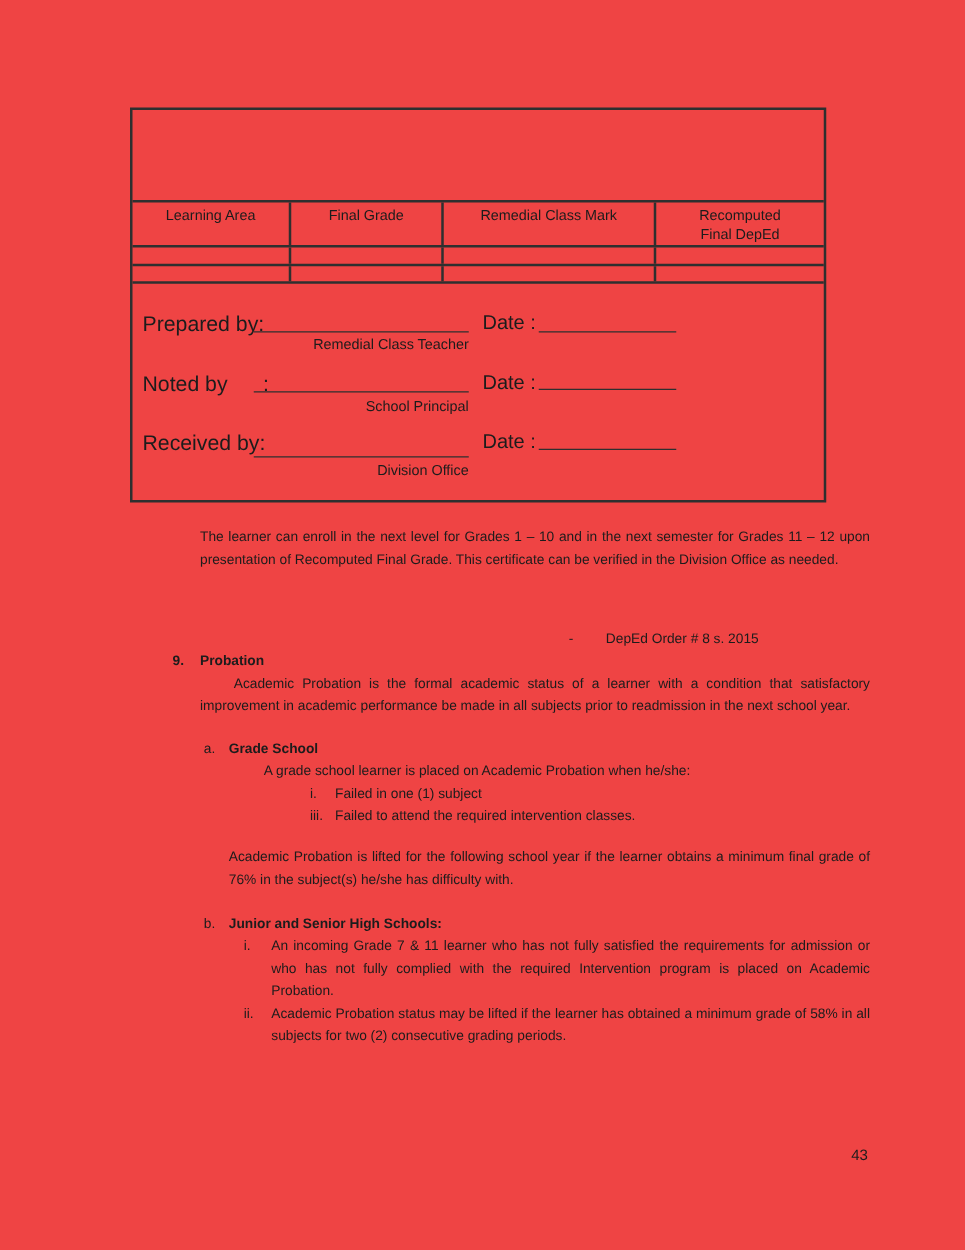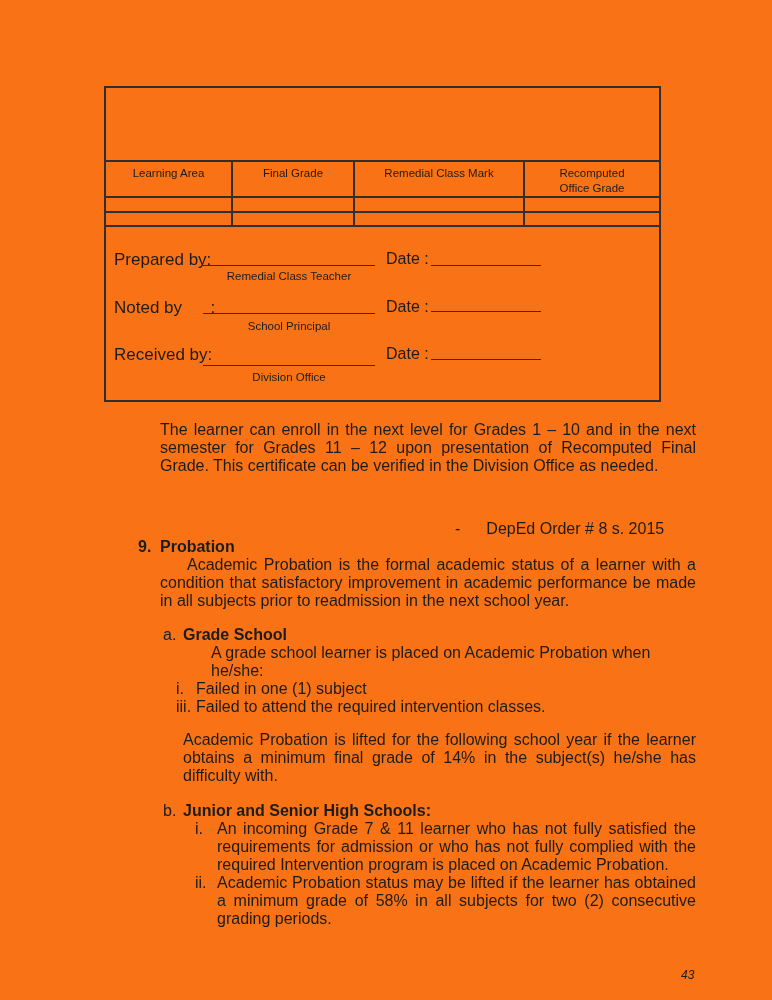--- a/index.html
+++ b/index.html
@@ -1,21 +1,21 @@
 <!DOCTYPE html>
 <html><head>
 <meta charset="utf-8">
 <style>
   * { margin: 0; padding: 0; box-sizing: border-box; }
   html, body { background: #ffffff; }
   .page {
     position: relative;
     width: 772px;
     height: 1000px;
-    background: #f97316;
+    background: #ef4444;
     font-family: "Liberation Sans", "DejaVu Sans", sans-serif;
     color: #1c1c1c;
     overflow: hidden;
   }
 
   
   .form-box {
     position: absolute;
     left: 104px;
     top: 86px;
@@ -56,21 +56,21 @@
   .sig-label {
     position: absolute;
     left: 8px;
     font-size: 17px;
     white-space: pre;
   }
   .sig-caption {
     position: absolute;
     left: 97px;
     width: 172px;
-    text-align: center;
+    text-align: right;
     font-size: 11.5px;
   }
   .hline {
     position: absolute;
     height: 0;
     border-bottom: 1.6px solid #2f2f2f;
   }
   .name-line { left: 97px; width: 172px; }
   .date-group {
     position: absolute;
@@ -79,64 +79,63 @@
     white-space: pre;
   }
   .date-line { left: 325px; width: 110px; }
 
   
   .body-text {
     position: absolute;
     left: 160px;
     top: 421px;
     width: 536px;
-    font-size: 16px;
+    font-size: 11px;
     line-height: 18px;
   }
   .just { text-align: justify; }
   .para-enroll { }
   .attribution { padding-left: 295px; margin-top: 45px; }
   .attribution .dash { display: inline-block; margin-right: 26px; }
   .sec-heading { position: relative; font-weight: bold; }
   .sec-heading .sec-num { position: absolute; left: -22px; font-weight: bold; }
   .para-9 { text-indent: 27px; }
   .sub-heading { position: relative; margin-left: 23px; font-weight: bold; }
   .sub-heading .sub-marker { position: absolute; left: -20px; font-weight: normal; }
   .mt16 { margin-top: 16px; }
   .mt15 { margin-top: 15px; }
   .mt17 { margin-top: 17px; }
   .intro-a { margin-left: 51px; }
-  .list-a .li { margin-left: 36px; text-indent: -20px; }
+  .list-a .li { margin-left: 108px; text-indent: -20px; }
   .list-a .num { display: inline-block; width: 20px; text-indent: 0; }
   .list-b .li { margin-left: 57px; text-indent: -22px; text-align: justify; }
   .list-b .num { display: inline-block; width: 22px; text-indent: 0; }
   .ind-para { margin-left: 23px; }
 
   .page-number {
     position: absolute;
     left: 681px;
-    top: 968px;
+    top: 917px;
     font-size: 12px;
-    font-style: italic;
   }
 </style>
 </head>
 <body>
 
 <div class="page">
 
   <div class="form-box">
 
     <div class="row-title"></div>
 
     <div class="grade-header">
       <div class="cell c1"><span>Learning Area</span></div>
       <div class="cell c2"><span>Final Grade</span></div>
       <div class="cell c3"><span>Remedial Class Mark</span></div>
-      <div class="cell c4"><span>Recomputed Office Grade</span></div>
+      <div class="cell c4"><span>Recomputed Final DepEd</span></div>
     </div>
 
     <div class="empty-row r1">
       <div class="cell c1"></div>
       <div class="cell c2"></div>
       <div class="cell c3"></div>
       <div class="cell c4"></div>
     </div>
     <div class="empty-row r2">
       <div class="cell c1"></div>
@@ -184,21 +183,21 @@
       <span>Grade School</span>
     </div>
 
     <div class="intro-a">A grade school learner is placed on Academic Probation when he/she:</div>
 
     <div class="list-a">
       <div class="li"><span class="num">i.</span><span>Failed in one (1) subject</span></div>
       <div class="li"><span class="num">iii.</span><span>Failed to attend the required intervention classes.</span></div>
     </div>
 
-    <div class="ind-para just mt15">Academic Probation is lifted for the following school year if the learner obtains a minimum final grade of 14% in the subject(s) he/she has difficulty with.</div>
+    <div class="ind-para just mt15">Academic Probation is lifted for the following school year if the learner obtains a minimum final grade of 76% in the subject(s) he/she has difficulty with.</div>
 
 
     <div class="sub-heading mt17">
       <span class="sub-marker">b.</span>
       <span>Junior and Senior High Schools:</span>
     </div>
 
     <div class="list-b">
       <div class="li"><span class="num">i.</span><span>An incoming Grade 7 &amp; 11 learner who has not fully satisfied the requirements for admission or who has not fully complied with the required Intervention program is placed on Academic Probation.</span></div>
       <div class="li"><span class="num">ii.</span><span>Academic Probation status may be lifted if the learner has obtained a minimum grade of 58% in all subjects for two (2) consecutive grading periods.</span></div>

